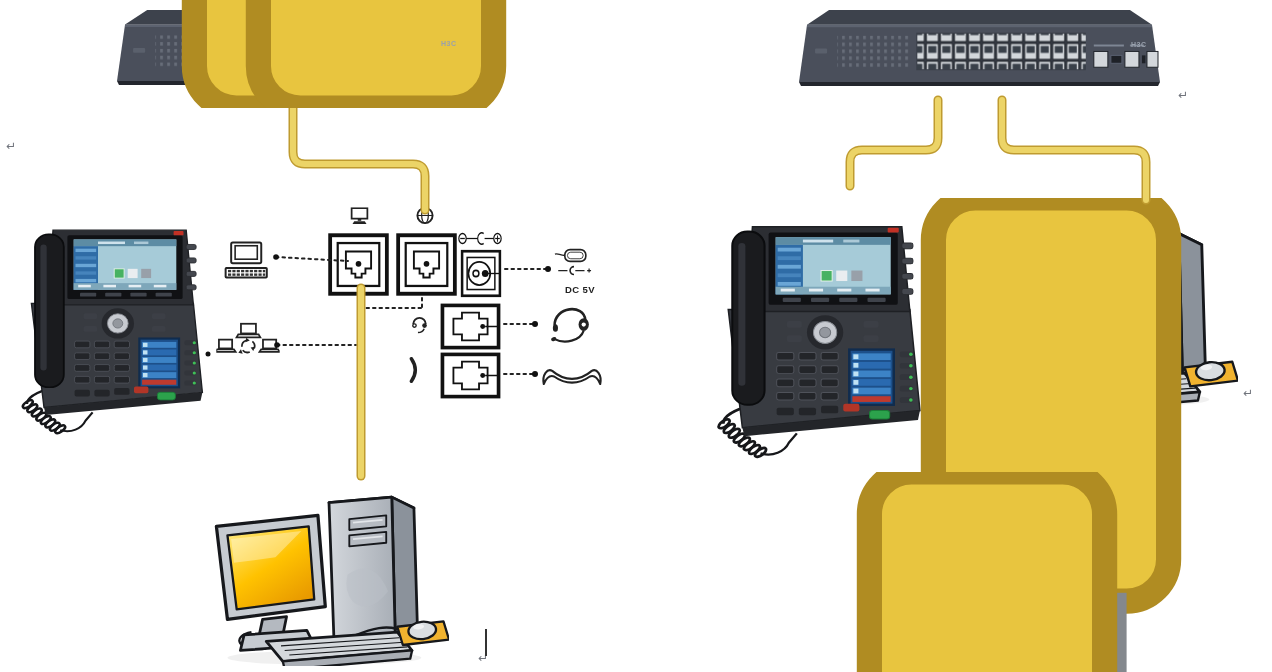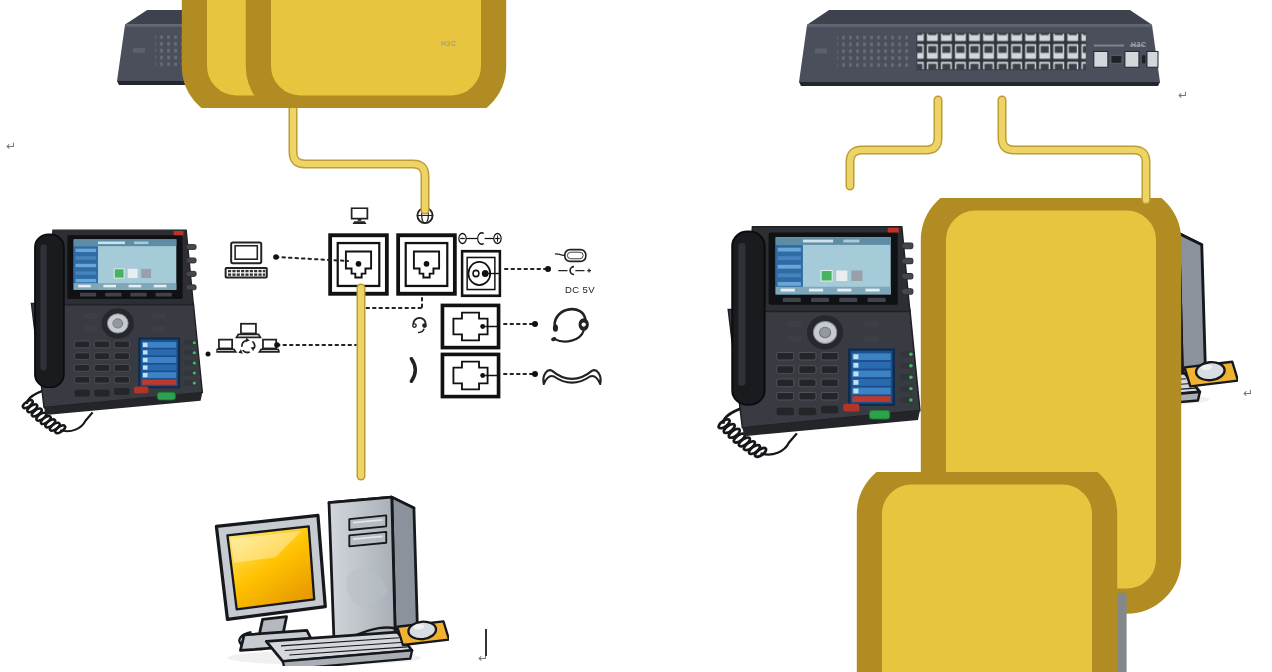--- a/index.html
+++ b/index.html
@@ -9,21 +9,21 @@
   }
   .abs{position:absolute;}
   .pmark{
     position:absolute;color:#70747c;font-size:12px;line-height:12px;
     font-family:"DejaVu Sans", sans-serif;user-select:none;
   }
   .brand{
     position:absolute;color:#99a1ad;font-size:7px;letter-spacing:.5px;font-weight:bold;
   }
   .dc-label{
-    position:absolute;color:#222;font-size:9.5px;font-weight:normal;letter-spacing:.4px;
+    position:absolute;color:#222;font-size:9.5px;font-weight:bold;letter-spacing:.4px;
     width:48px;text-align:center;
   }
   .cursor-bar{position:absolute;width:1.5px;height:27px;background:#333;}
   svg{display:block;}
 </style>
 </head>
 <body>
 
 <div id="canvas">
 

